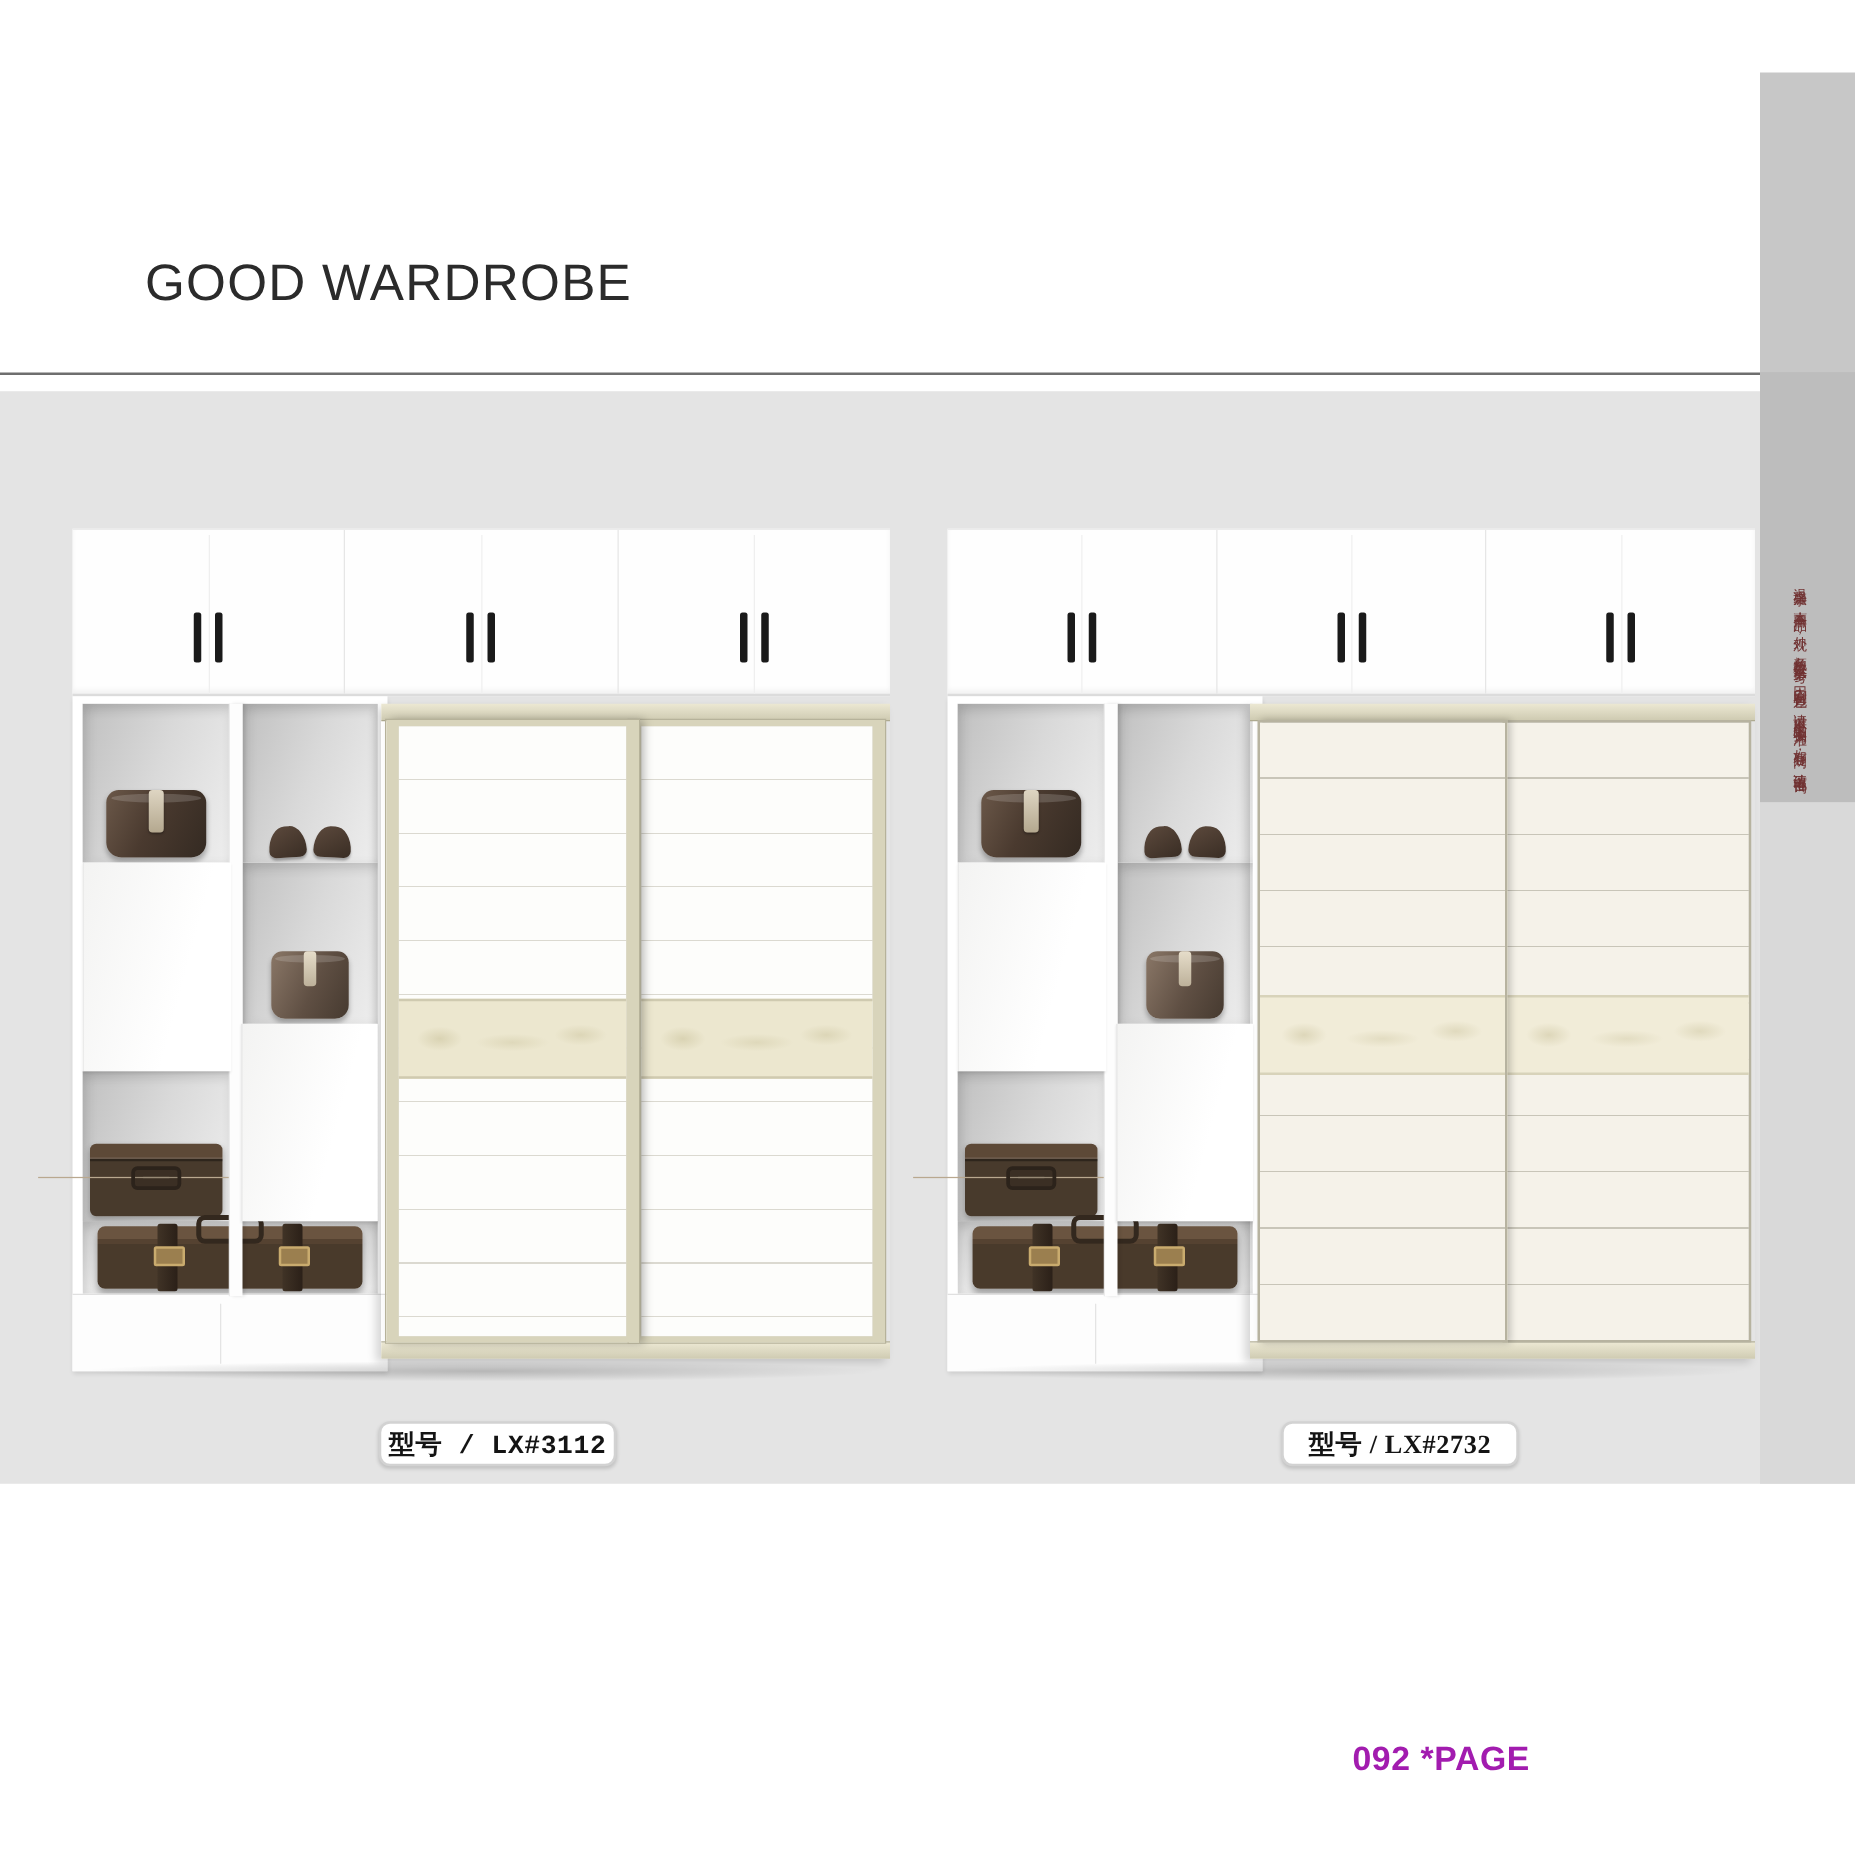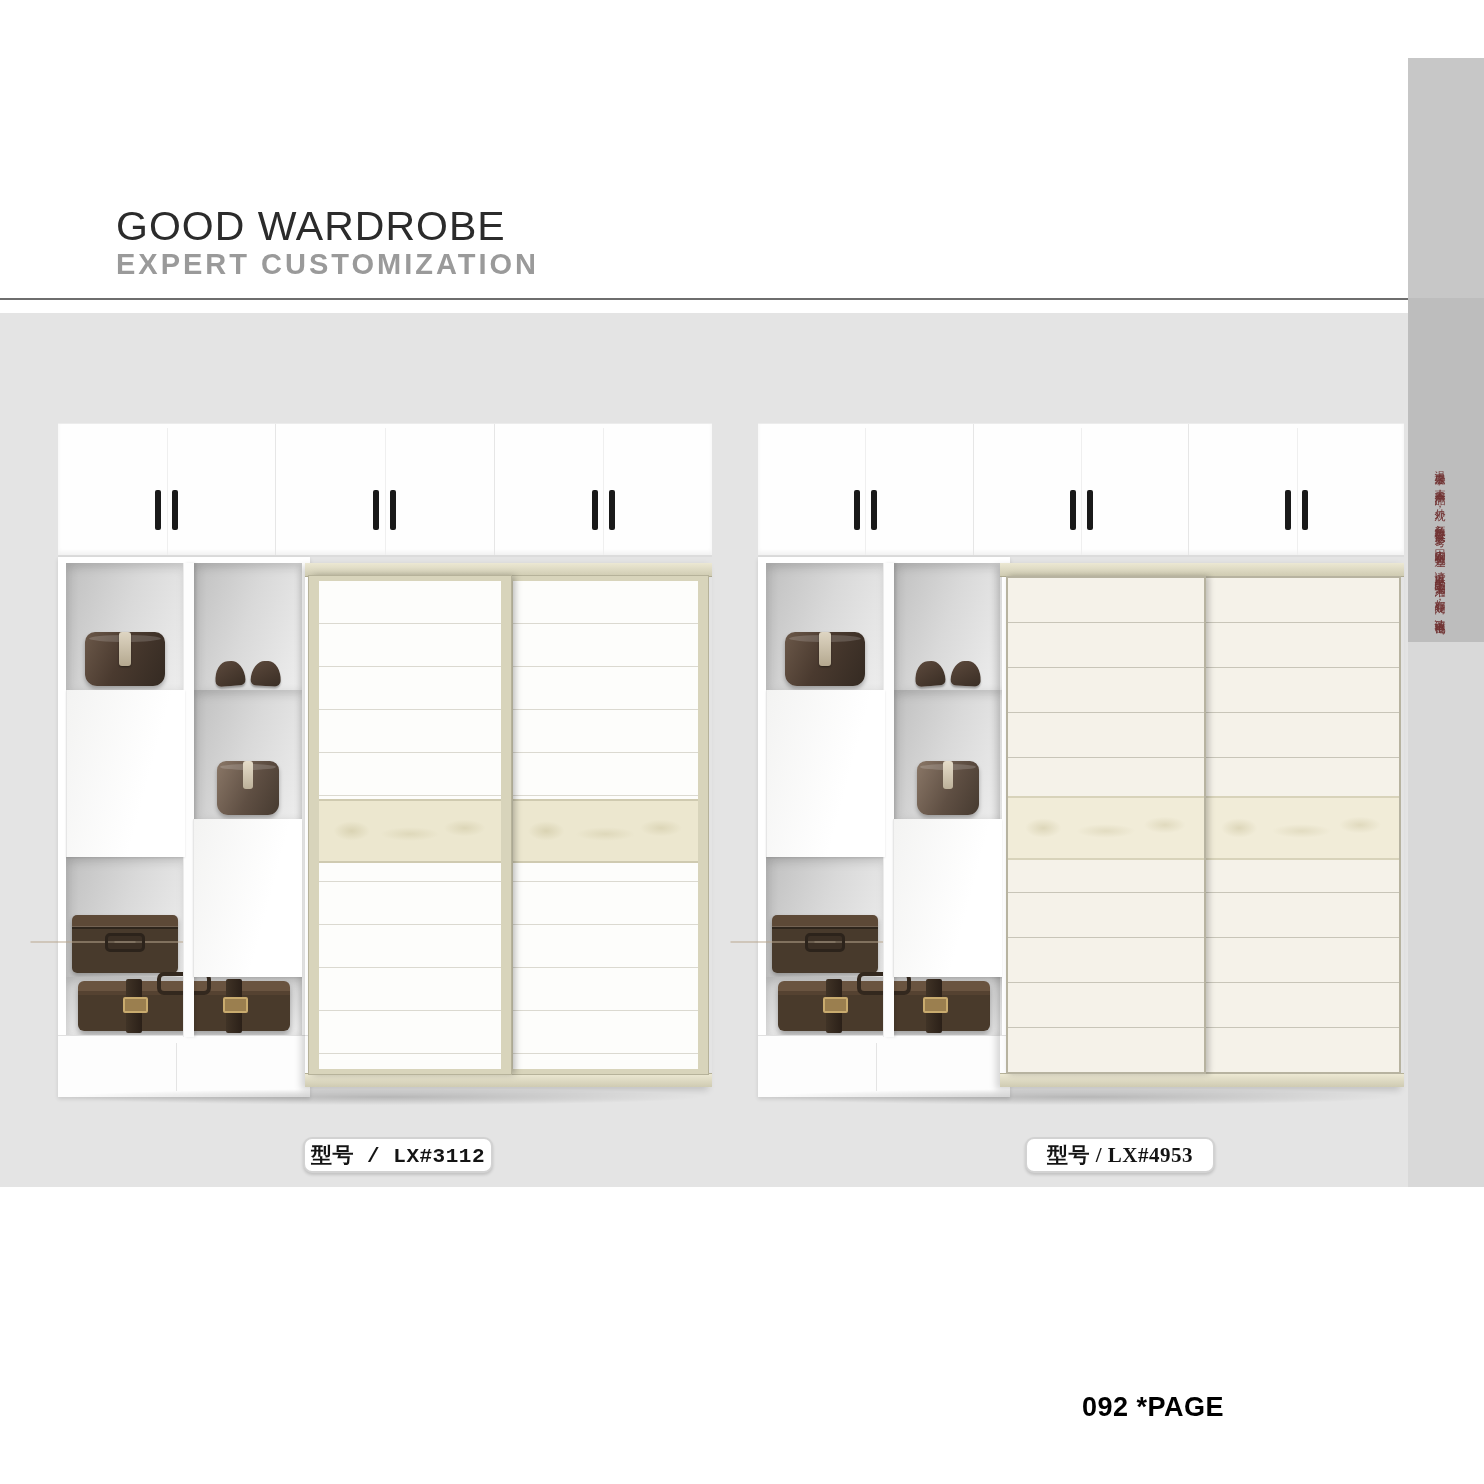--- a/index.html
+++ b/index.html
@@ -135,29 +135,28 @@
   .wardrobe-b .deco-band { background-color:#f1ecd8; border-top:2px solid #d8d3ba; border-bottom:2px solid #d8d3ba; }
 
   
   .model-label { position:absolute; top:1137px; width:190px; height:36px; background:#ffffff;
                  border:2px solid #d2d2d2; border-radius:9px; box-shadow:0 2px 3px rgba(0,0,0,.15);
                  display:flex; align-items:center; justify-content:center; z-index:6;
                  font-family:"Liberation Serif","DejaVu Sans",serif; font-weight:700;
                  font-size:21px; color:#141414; letter-spacing:0.5px; }
   .label-a { left:303px;font-family:Liberation Mono, monospace; } .label-b { left:1025px; }
   .page-number { position:absolute; right:64px; top:1392px; font-size:27px; font-weight:700;
-                 color:#000000; letter-spacing:0.5px; }
+                 color:#a21caf; letter-spacing:0.5px; }
 </style>
 </head>
 <body>
 
 <div class="page">
 
   <div class="hdr-title">GOOD WARDROBE</div>
-  <div class="hdr-sub">EXPERT CUSTOMIZATION</div>
   <div class="hdr-rule"></div>
 
   <div class="band"></div>
   <div class="bar-top"></div>
   <div class="bar-mid"></div>
   <div class="bar-low"></div>
   <div class="side-note">温馨提示：本画册产品，外观，颜色参数仅供参考，因印刷有色差，请以本厂发出的实物为准，如有疑问，请致电咨询！</div>
 
   <section class="wardrobe wardrobe-a">
     <div class="cabinets">
@@ -280,18 +279,18 @@
         <div class="deco-band"></div>
       </div>
       <div class="rail bottom"></div>
     </div>
   </section>
 
   <div class="model-label label-a">
     <span>型号 / LX#3112</span>
   </div>
   <div class="model-label label-b">
-    <span>型号 / LX#4953</span>
+    <span>型号 / LX#2732</span>
   </div>
 
   <div class="page-number">092 *PAGE</div>
 
 </div>
 
 </body></html>

